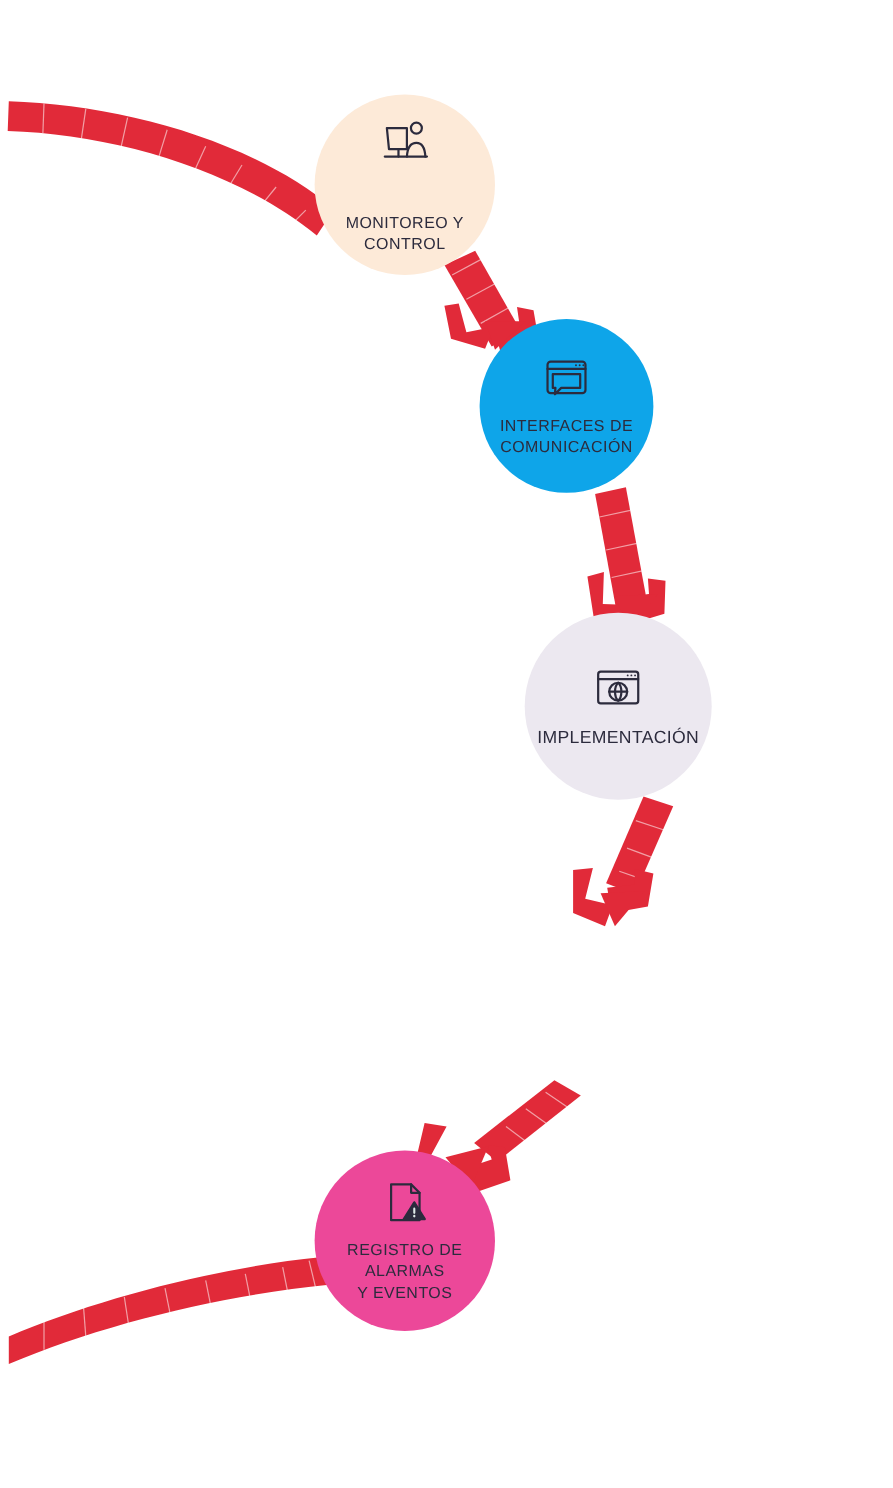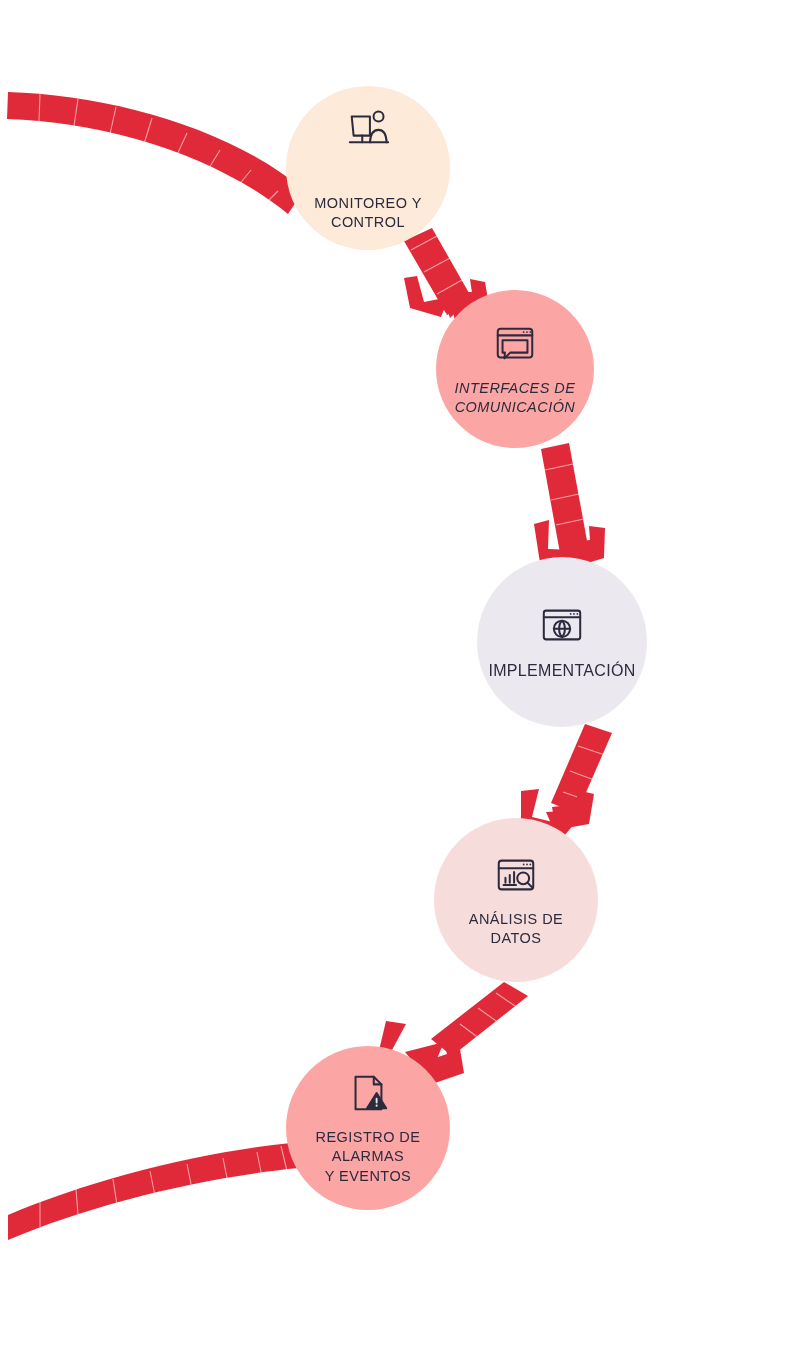--- a/index.html
+++ b/index.html
@@ -149,21 +149,21 @@
       <path d="M7 13 L26 13 L26 33 L9 33 Z"></path>
       <path d="M18 33 L18 40"></path>
       <circle cx="35" cy="13" r="5.2"></circle>
       <path d="M26 40 C26.5 31 30 27 35 27 C40 27 43 31 43.5 40"></path>
       <path d="M5 40 L45 40"></path>
     </svg>
     <div class="node-label">MONITOREO Y
 CONTROL</div>
   </div>
 
-  <div class="node" id="node-interfaces" style="background:#fca5a5;font-style:italic;">
+  <div class="node" id="node-interfaces" style="background:#0ea5e9;">
     <svg class="node-icon" viewBox="0 0 48 48" fill="none" stroke="#2c2b3d" stroke-width="2.1" stroke-linecap="round" stroke-linejoin="round">
       <rect x="6" y="8" width="36" height="30" rx="3"></rect>
       <path d="M6 15 L42 15"></path>
       <circle cx="33" cy="11.5" r="0.9" fill="#2c2b3d" stroke="none"></circle>
       <circle cx="36.5" cy="11.5" r="0.9" fill="#2c2b3d" stroke="none"></circle>
       <circle cx="40" cy="11.5" r="0.9" fill="#2c2b3d" stroke="none"></circle>
       <path d="M11 20 L37 20 L37 33 L19 33 L13 39 L13.5 33 L11 33 Z"></path>
     </svg>
     <div class="node-label">INTERFACES  DE
 COMUNICACIÓN</div>
@@ -176,39 +176,22 @@
       <circle cx="33" cy="12.5" r="0.9" fill="#2c2b3d" stroke="none"></circle>
       <circle cx="36.5" cy="12.5" r="0.9" fill="#2c2b3d" stroke="none"></circle>
       <circle cx="40" cy="12.5" r="0.9" fill="#2c2b3d" stroke="none"></circle>
       <circle cx="24" cy="28" r="8.5"></circle>
       <path d="M15.5 28 L32.5 28"></path>
       <path d="M24 19.5 C20 23 20 33 24 36.5 C28 33 28 23 24 19.5 Z"></path>
     </svg>
     <div class="node-label">IMPLEMENTACIÓN</div>
   </div>
 
-  <div class="node" id="node-analisis" style="background:#f7dcdc;">
-    <svg class="node-icon" viewBox="0 0 48 48" fill="none" stroke="#2c2b3d" stroke-width="2.1" stroke-linecap="round" stroke-linejoin="round">
-      <path d="M6 12 a3 3 0 0 1 3 -3 L39 9 a3 3 0 0 1 3 3 L42 36 a3 3 0 0 1 -3 3 L9 39 a3 3 0 0 1 -3 -3 Z"></path>
-      <path d="M6 17 L42 17"></path>
-      <circle cx="32" cy="13" r="0.9" fill="#2c2b3d" stroke="none"></circle>
-      <circle cx="35.5" cy="13" r="0.9" fill="#2c2b3d" stroke="none"></circle>
-      <circle cx="39" cy="13" r="0.9" fill="#2c2b3d" stroke="none"></circle>
-      <path d="M13 32 L13 27"></path>
-      <path d="M17.5 32 L17.5 24"></path>
-      <path d="M22 32 L22 21"></path>
-      <path d="M11 34.5 L24 34.5"></path>
-      <circle cx="31.5" cy="27.5" r="6.2"></circle>
-      <path d="M36.2 32.2 L40.5 36.5"></path>
-    </svg>
-    <div class="node-label">ANÁLISIS DE
-DATOS</div>
-  </div>
-
-  <div class="node" id="node-registro" style="background:#fca5a5;">
+
+  <div class="node" id="node-registro" style="background:#ec4899;">
     <svg class="node-icon" viewBox="0 0 48 48" fill="none" stroke="#2c2b3d" stroke-width="2.1" stroke-linecap="round" stroke-linejoin="round">
       <path d="M11 7 L30 7 L38 15 L38 41 L11 41 Z"></path>
       <path d="M30 7 L30 15 L38 15"></path>
       <path d="M33 24 L43 40 L23 40 Z" fill="#2c2b3d" stroke="#2c2b3d" stroke-width="2.1" stroke-linejoin="round"></path>
       <path d="M33 30 L33 34" stroke="#dee9e6" stroke-width="2"></path>
       <path d="M33 37 L33 37.3" stroke="#dee9e6" stroke-width="2.2"></path>
     </svg>
     <div class="node-label">REGISTRO DE
 ALARMAS
 Y EVENTOS</div>

